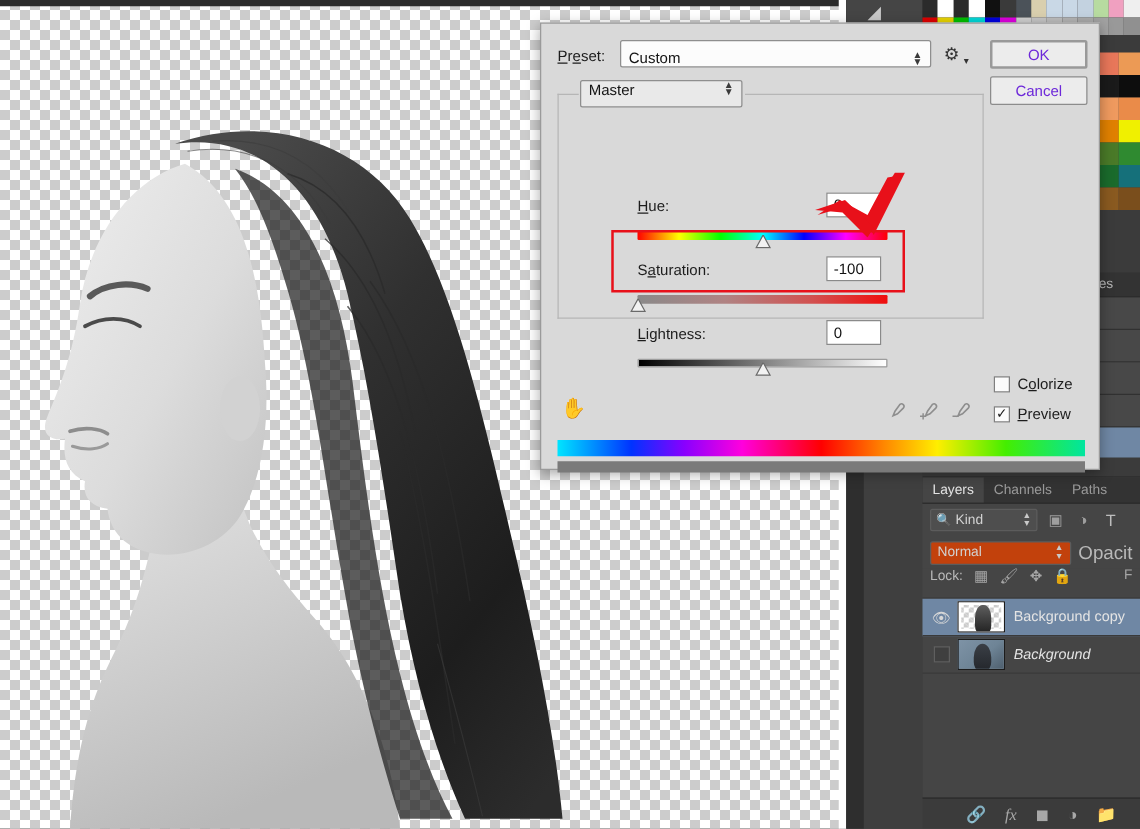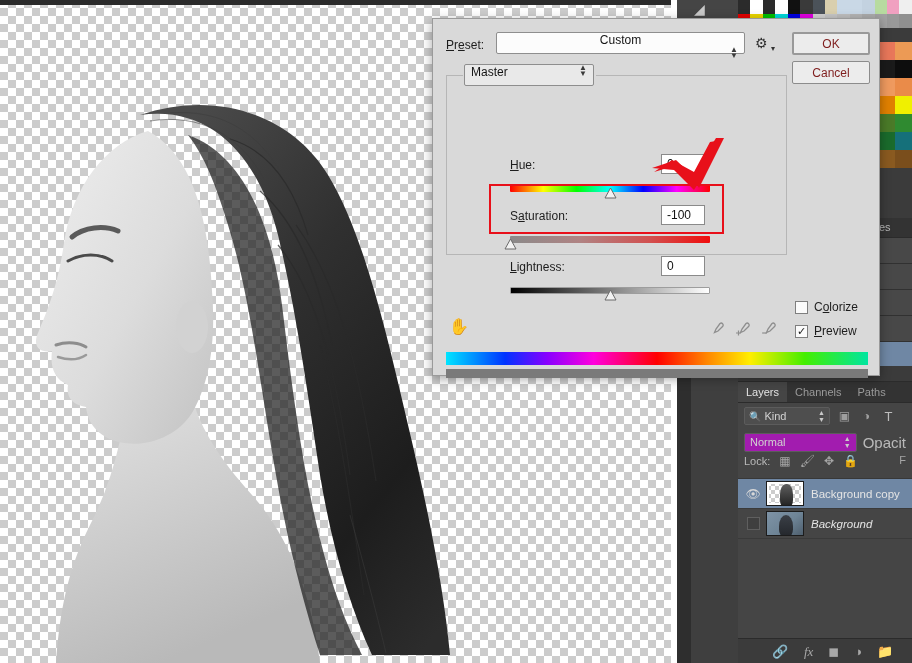--- a/index.html
+++ b/index.html
@@ -118,21 +118,21 @@
   }
   .mini-arrows { margin-left: auto; font-size: 7px; line-height: 7px; color: #c9c9c9; }
   .filter-icon { width: 15px; height: 15px; color: #9e9e9e; font-size: 12px;
     display: flex; align-items: center; justify-content: center; }
 
   #blend-row {
     height: 26px; display: flex; align-items: center; gap: 6px;
     padding: 0 6px; background: #454545;
   }
   #blend-select {
-    width: 132px; height: 19px; background: #a21caf;
+    width: 132px; height: 19px; background: #c2410c;
     border: 1px solid #5c5c5c; border-radius: 2px;
     display: flex; align-items: center; padding: 0 5px;
     font-size: 11px; color: #d2d2d2;
   }
   #opacity-label { font-size: 15px; color: #b9b9b9; white-space: nowrap; }
 
   #lock-row {
     height: 24px; display: flex; align-items: flex-start; gap: 9px;
     padding: 0 6px; background: #454545; border-bottom: 1px solid #383838;
   }
@@ -203,36 +203,36 @@
     color: #e9e8e7; font-size: 16px; line-height: 1; cursor: default;
   }
   #dialog-body { position: relative; height: 326px; }
 
   #preset-label {
     position: absolute; left: 13px; top: 19px; font-size: 12px; color: #1d1d1d;
   }
   #preset-select {
     position: absolute; left: 63px; top: 13px; width: 249px; height: 22px;
     background: #fcfcfc; border: 1px solid #8e8e8e; border-radius: 2px;
-    display: flex; align-items: center; padding: 0 6px;
-    font-size: 12px; color: #141414; flex-direction: column;
+    display: flex; align-items: flex-end; padding: 0 6px;
+    font-size: 12px; color: #141414;
   }
   .spin-arrows {
     margin-left: auto; display: flex; flex-direction: column;
     line-height: 6px; font-size: 8px; color: #3a3a3a;
   }
   #preset-gear {
     position: absolute; left: 322px; top: 16px; font-size: 14px; color: #333;
   }
   #gear-caret { position: absolute; left: 338px; top: 25px; font-size: 8px; color: #333; }
 
   .dlg-btn {
     position: absolute; width: 78px; height: 23px;
     background: #ececec; border: 1px solid #8c8c8c; border-radius: 2px;
-    font-size: 12px; color: #7f1d1d;
+    font-size: 12px; color: #6d28d9;
     display: flex; align-items: center; justify-content: center;
     cursor: default;
   }
   #ok-button { left: 359px; top: 13px; border: 2px solid #999; }
   #cancel-button { left: 359px; top: 42px; }
 
   #group-box {
     position: absolute; left: 13px; top: 56px; width: 341px; height: 180px;
     border: 1px solid #b6b6b6; border-top: none;
   }

